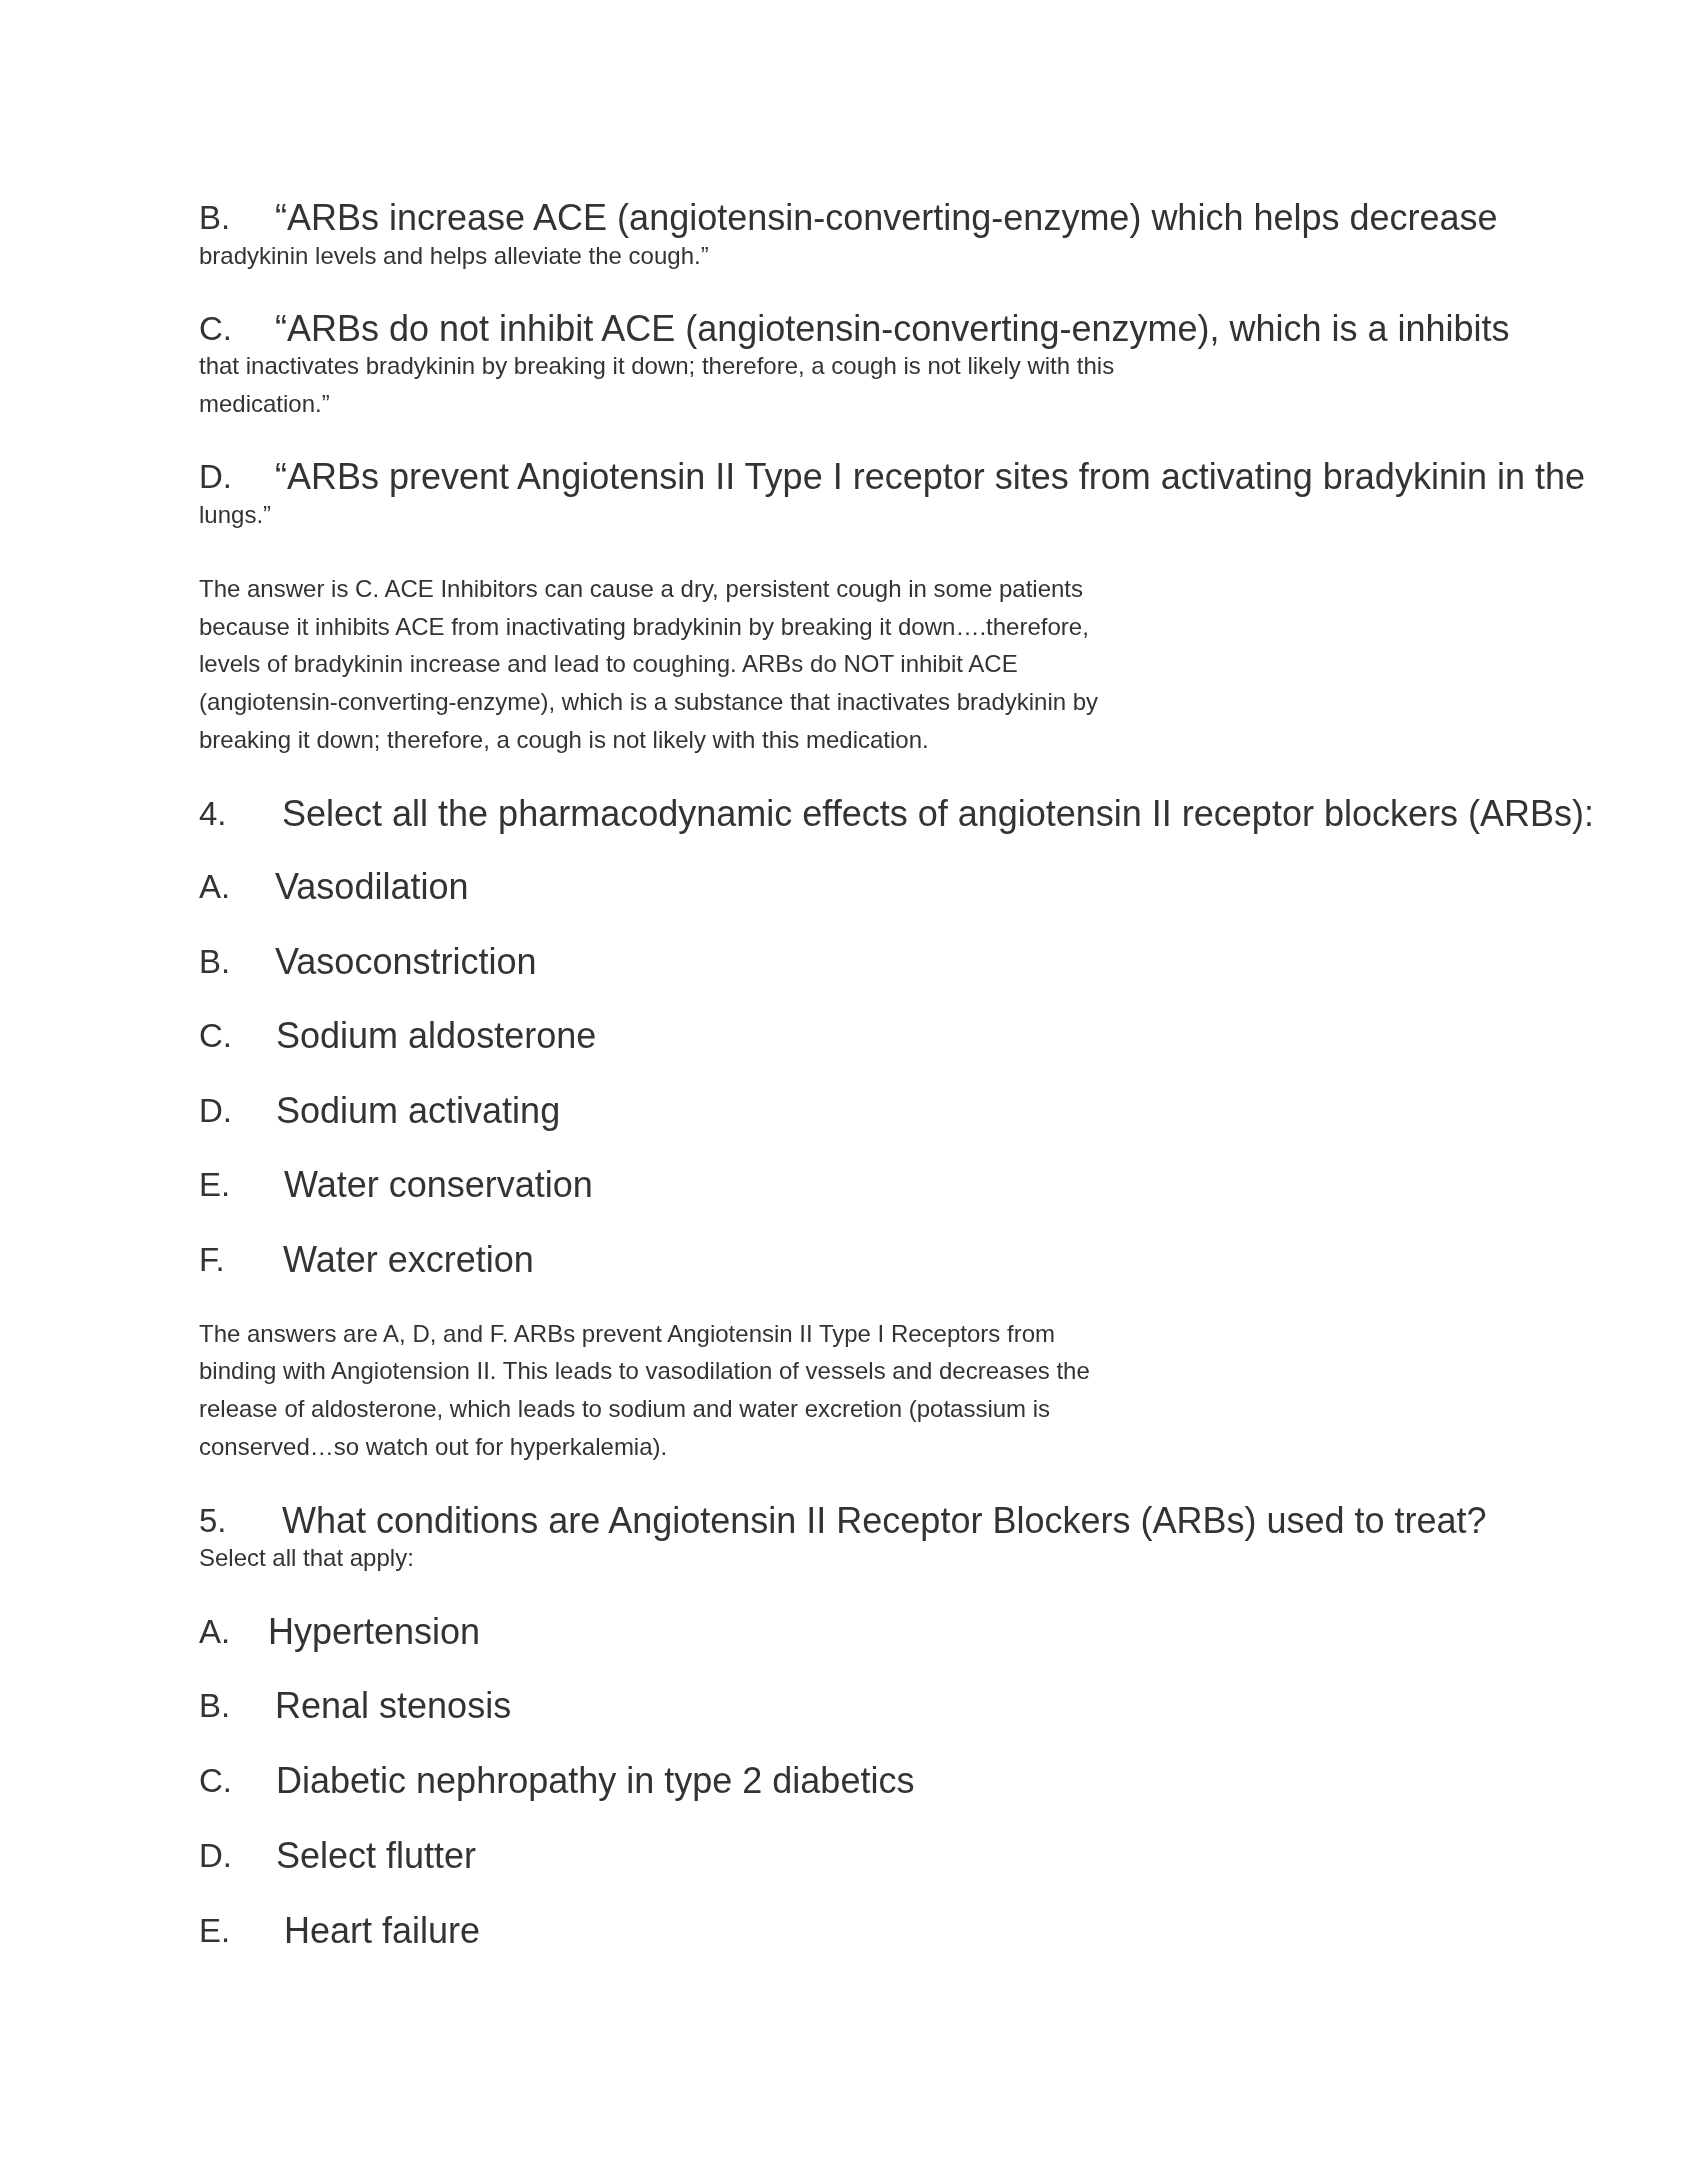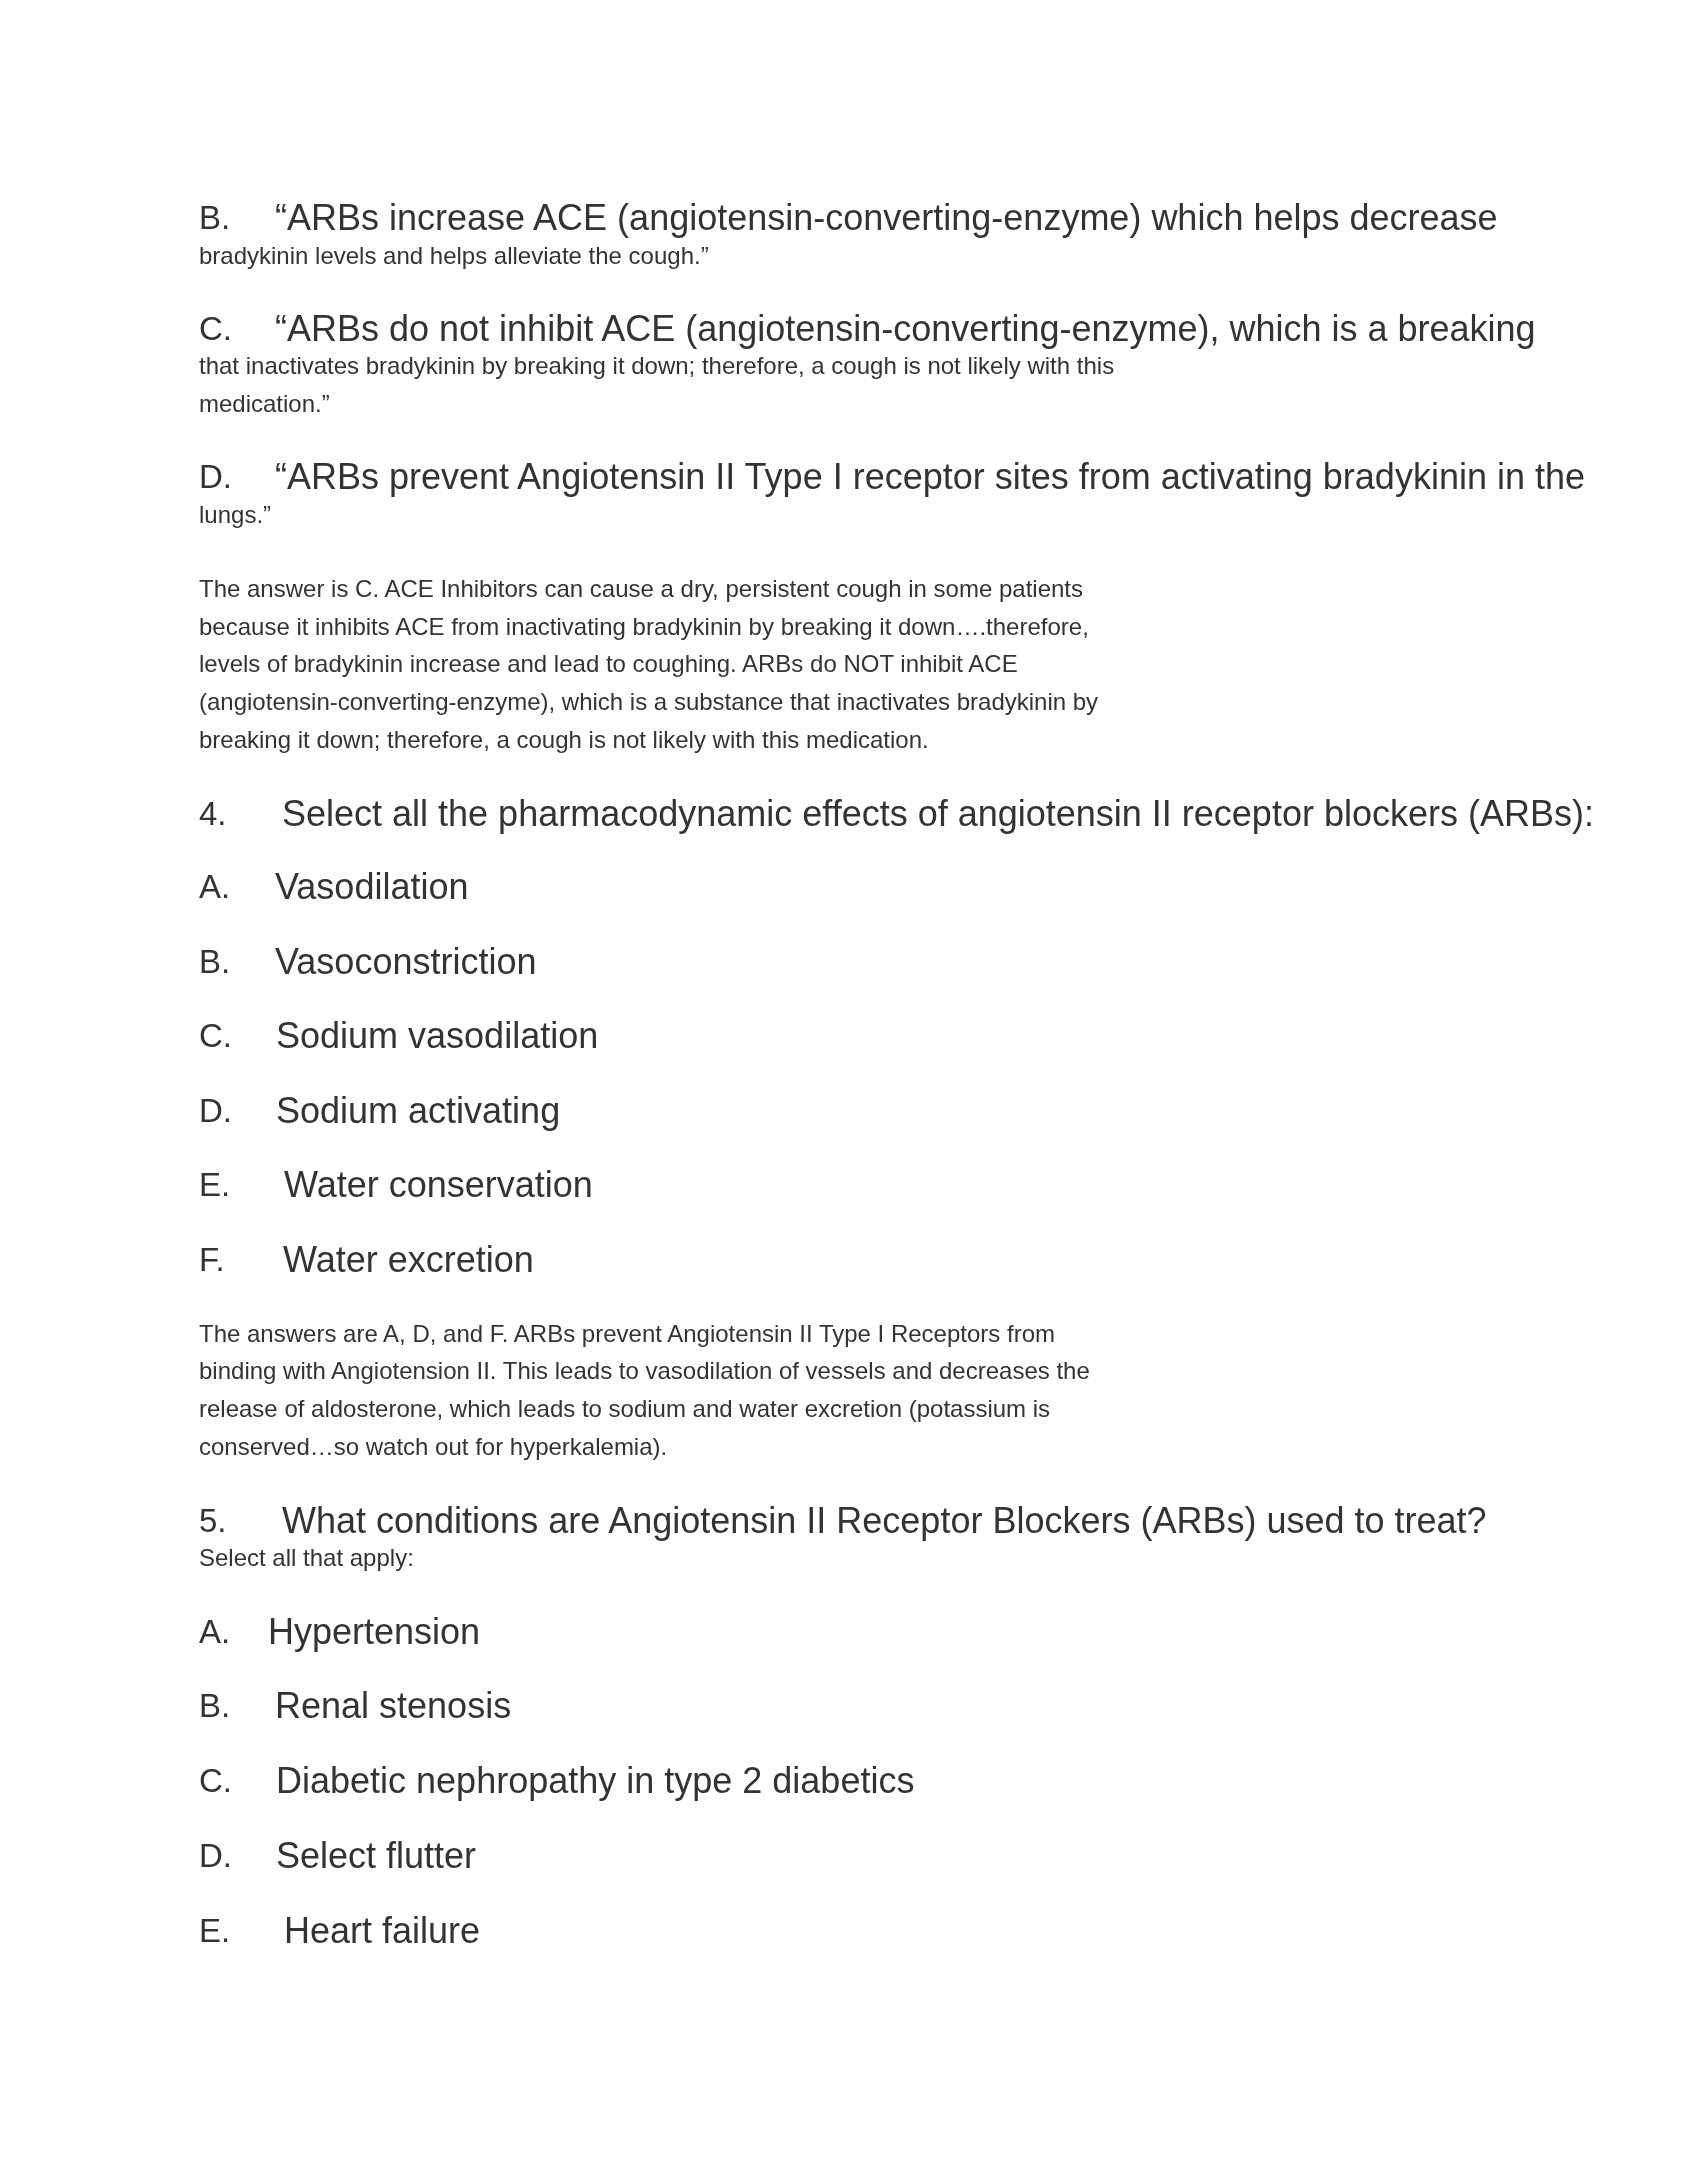--- a/index.html
+++ b/index.html
@@ -49,21 +49,21 @@
 <div class="page">
 
   <div>
     <span class="lbl" style="top:199px">B.</span>
     <span class="txt" style="left:275px; top:199px">“ARBs increase ACE (angiotensin-converting-enzyme) which helps decrease</span>
     <span class="line" style="top:237px">bradykinin levels and helps alleviate the cough.”</span>
   </div>
 
   <div>
     <span class="lbl" style="top:310px">C.</span>
-    <span class="txt" style="left:275px; top:310px">“ARBs do not inhibit ACE (angiotensin-converting-enzyme), which is a breaking</span>
+    <span class="txt" style="left:275px; top:310px">“ARBs do not inhibit ACE (angiotensin-converting-enzyme), which is a inhibits</span>
     <span class="line" style="top:347px">that inactivates bradykinin by breaking it down; therefore, a cough is not likely with this</span>
     <span class="line" style="top:385px">medication.”</span>
   </div>
 
   <div>
     <span class="lbl" style="top:458px">D.</span>
     <span class="txt" style="left:275px; top:458px">“ARBs prevent Angiotensin II Type I receptor sites from activating bradykinin in the</span>
     <span class="line" style="top:496px">lungs.”</span>
   </div>
 
@@ -84,21 +84,21 @@
     <div>
       <span class="lbl" style="top:868px">A.</span>
       <span class="txt" style="left:275px; top:868px">Vasodilation</span>
     </div>
     <div>
       <span class="lbl" style="top:943px">B.</span>
       <span class="txt" style="left:275px; top:943px">Vasoconstriction</span>
     </div>
     <div>
       <span class="lbl" style="top:1017px">C.</span>
-      <span class="txt" style="left:276px; top:1017px">Sodium vasodilation</span>
+      <span class="txt" style="left:276px; top:1017px">Sodium aldosterone</span>
     </div>
     <div>
       <span class="lbl" style="top:1092px">D.</span>
       <span class="txt" style="left:276px; top:1092px">Sodium activating</span>
     </div>
     <div>
       <span class="lbl" style="top:1166px">E.</span>
       <span class="txt" style="left:284px; top:1166px">Water conservation</span>
     </div>
     <div>

